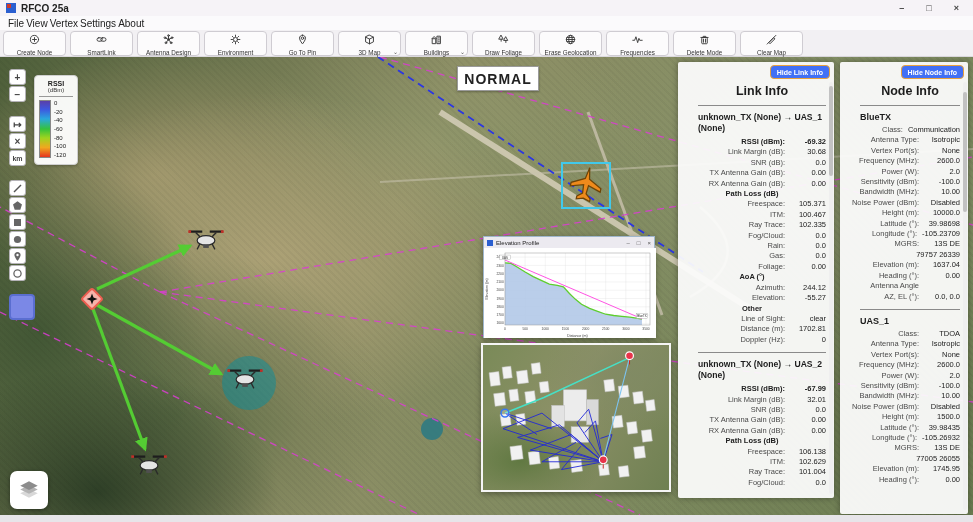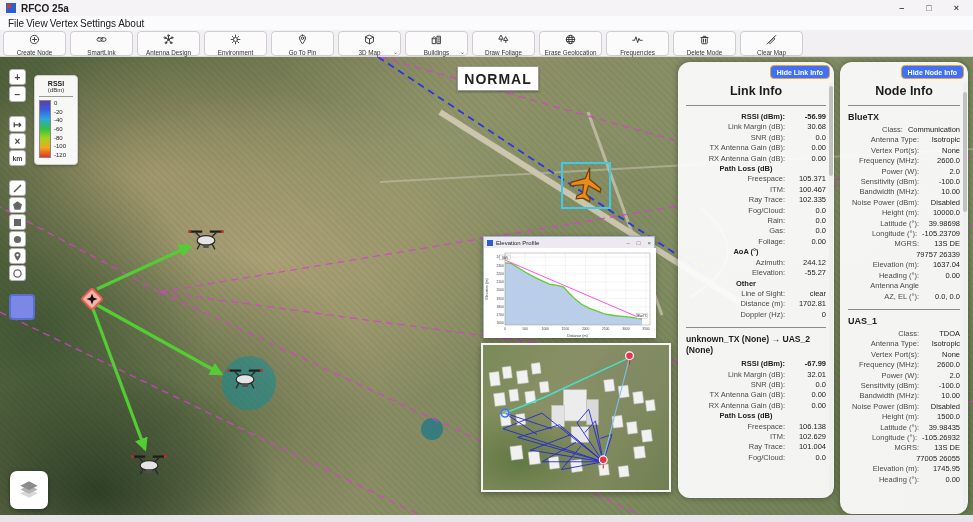--- a/index.html
+++ b/index.html
@@ -84,22 +84,22 @@
 
   
   .map3d { position:absolute; left:481px; top:286px; width:190px; height:149px; z-index:4;
     border:2px solid #f5f5f5; box-shadow:0 2px 6px rgba(0,0,0,.35);
     background:
       radial-gradient(110px 70px at 20% 80%, rgba(92,118,62,.9) 0%, rgba(92,118,62,0) 75%),
       radial-gradient(120px 80px at 80% 20%, rgba(128,138,100,.8) 0%, rgba(128,138,100,0) 75%),
       linear-gradient(120deg,#7a8a58 0%, #8d9168 45%, #6f8052 100%); }
 
   
-  .panel { position:absolute; z-index:8; background:rgba(252,252,252,.94); border-radius:12px;
-    box-shadow:0 0 6px rgba(0,0,0,.35); overflow:hidden; padding:4px 8px 4px 8px; }
+  .panel { position:absolute; z-index:8; background:rgba(252,252,252,.94); border-radius:2px;
+    box-shadow:0 0 6px rgba(0,0,0,.35); overflow:hidden; padding:4px 8px 4px 20px; }
   .link-panel { left:678px; top:62px; width:156px; height:436px; }
   .node-panel { left:840px; top:62px; width:128px; height:452px; }
   .hide-btn { position:absolute; top:3px; right:4px; height:14px; background:#4270f5; color:#fff;
     border:1px solid #e8a13c; border-radius:4px; font-size:7px; font-weight:bold; padding:0 6px;
     font-family:"Liberation Sans",sans-serif; }
   .panel-title { margin-top:18px; text-align:center; font-size:12.5px; font-weight:bold; color:#1c1c1c; }
   .panel hr { border:none; border-top:1px solid #8a8a8a; margin:7px 0 6px; }
   .section-name { font-size:8.6px; font-weight:bold; color:#1c1c1c; line-height:11px; margin:2px 0 3px; }
   .node-name { font-size:9px; font-weight:bold; color:#1c1c1c; margin:2px 0 3px; }
   .prow { display:flex; justify-content:flex-end; align-items:baseline; gap:5px; line-height:10.4px; }
@@ -484,25 +484,26 @@
       <path d="M11 3 L19 7 L11 11 L3 7 Z" fill="#8c8c8c"></path>
     </svg>
   </div>
 </div>
 
 <div class="panel link-panel">
   <button class="hide-btn">Hide Link Info</button>
   <div class="panel-title">Link Info</div>
   <hr>
   <div>
+    <div class="section-name">unknown_TX (None) → UAS_1 (None)</div>
     <div>
 
         <div class="prow bold">
           <span class="plabel">RSSI (dBm):</span>
-          <span class="pvalue">-56.99</span>
+          <span class="pvalue">-69.32</span>
         </div>
 
         <div class="prow">
           <span class="plabel">Link Margin (dB):</span>
           <span class="pvalue">30.68</span>
         </div>
 
         <div class="prow">
           <span class="plabel">SNR (dB):</span>
           <span class="pvalue">0.0</span>

